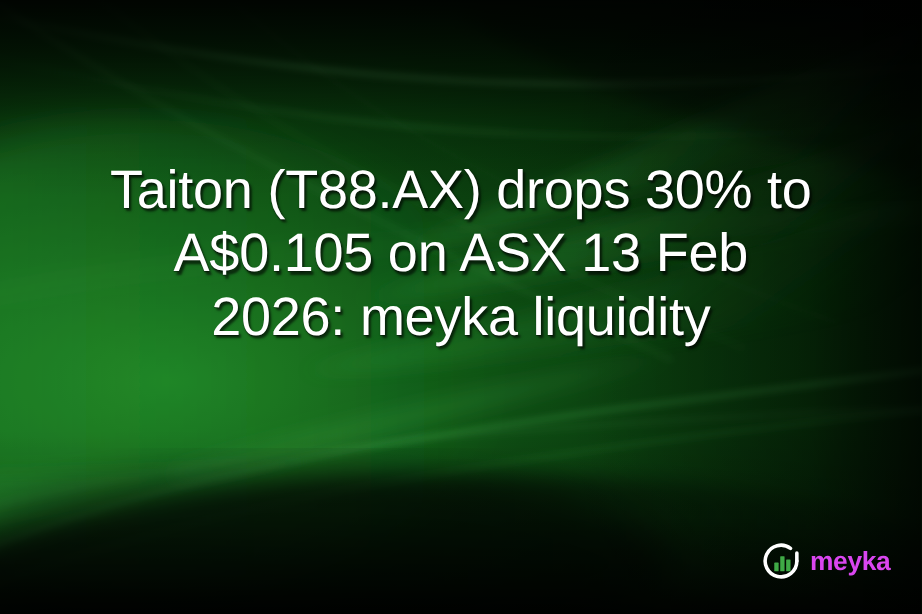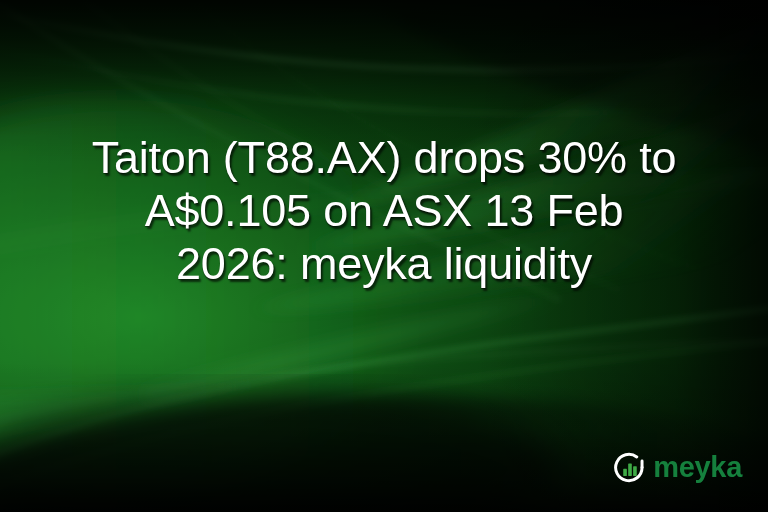--- a/index.html
+++ b/index.html
@@ -152,21 +152,21 @@
 
         <path d="M 88 50 L 88 30" fill="none" stroke="#ffffff" stroke-width="9" stroke-linecap="round"></path>
 
         <rect x="31" y="54" width="11" height="22" rx="1.5" fill="#3faa46"></rect>
         <rect x="46" y="38" width="11" height="38" rx="1.5" fill="#3faa46"></rect>
         <rect x="61" y="46" width="11" height="30" rx="1.5" fill="#3faa46"></rect>
       </svg>
     </span>
 
     <span style="
-            color:#15803d;
-            font-size:29px;
+            color:#d946ef;
+            font-size:22px;
             font-weight:700;
             letter-spacing:-0.3px;
             line-height:1;
           ">meyka</span>
   </div>
 
 </div>
 
 </body></html>

